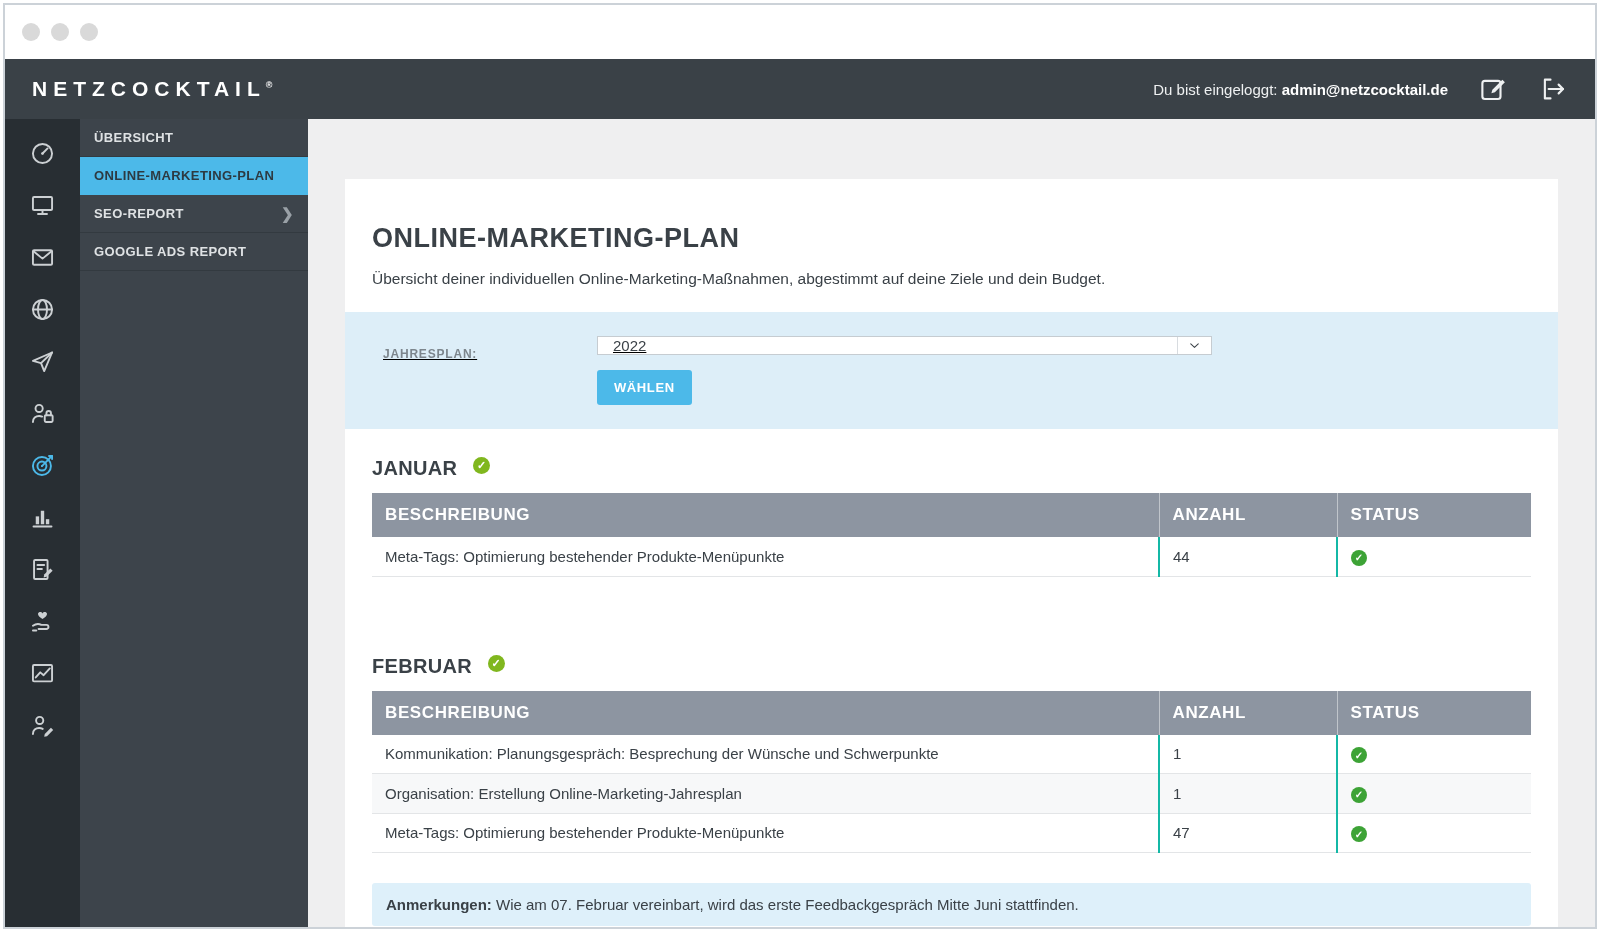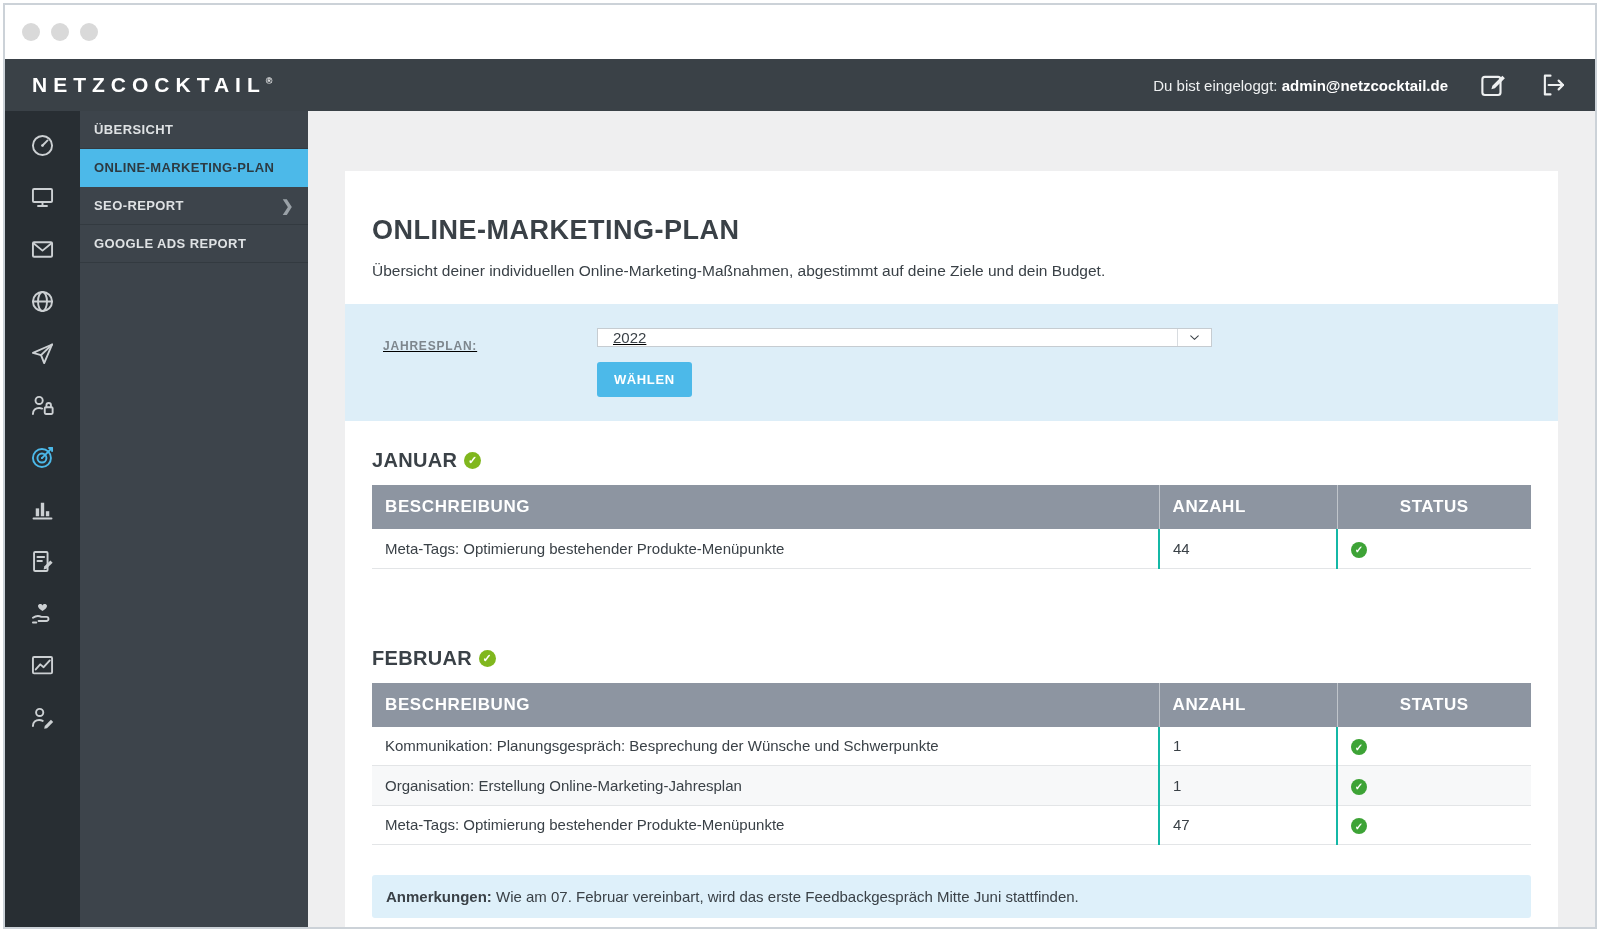--- a/index.html
+++ b/index.html
@@ -8,21 +8,21 @@
     --accent:#4cb9e9; --header:#3a4147; --rail:#282e33; --menu:#3d444b;
     --thead:#8d95a1; --panel:#ddeef8; --note:#def0fa; --badge:#80b71e; --ok:#3da336;
     --ink:#3a4147;
   }
   .frame{ position:absolute; left:3px; top:3px; width:1594px; height:926px;
           border:2px solid #ccd2d8; background:#fff; display:flex; flex-direction:column; overflow:hidden; }
   
   .titlebar{ height:54px; display:flex; align-items:center; padding-left:17px; gap:11px; background:#fff; flex:none; }
   .dot{ width:18px; height:18px; border-radius:50%; background:#d9d9d9; }
   
-  .topbar{ height:52px; flex:none; background:var(--header); display:flex; align-items:center; padding:0 27px; }
+  .topbar{ height:60px; flex:none; background:var(--header); display:flex; align-items:center; padding:0 27px; }
   .logo{ color:#fff; font-size:21px; font-weight:bold; letter-spacing:6px; white-space:nowrap; }
   .logo sup{ font-size:9px; letter-spacing:0; }
   .topbar-right{ margin-left:auto; display:flex; align-items:center; gap:30px; }
   .login-text{ color:#eef0f1; font-size:15px; }
   .login-text b{ color:#fff; }
   .topbar-icon{ width:30px; height:30px; color:#eef0f1; cursor:pointer; display:inline-flex; }
   .topbar-icon svg{ width:100%; height:100%; }
   
   .appbody{ flex:1; min-height:0; display:flex; }
   .rail{ width:75px; flex:none; background:var(--rail); padding-top:8px; }
@@ -43,27 +43,27 @@
   .filter-label{ width:214px; flex:none; padding-top:11px; font-size:12px; font-weight:bold; letter-spacing:.8px; color:#7d868d; }
   .select-box{ width:615px; height:19px; background:#fff; border:1px solid #c6ccd1; display:flex; align-items:stretch; cursor:pointer; }
   .select-value{ flex:1; display:flex; align-items:center; padding-left:15px; font-size:15px; color:var(--ink); }
   .select-caret{ width:34px; border-left:1px solid #d8dce0; display:flex; align-items:center; justify-content:center; color:var(--ink); }
   .select-caret svg{ width:15px; height:15px; }
   .btn{ margin-top:15px; display:inline-block; background:var(--accent); color:#fff; font-family:inherit; font-size:13px;
         font-weight:bold; letter-spacing:.6px; padding:10px 17px; border:none; border-radius:3px; cursor:pointer; }
   
   .month{ margin-top:28px; }
   .month + .month{ margin-top:78px; }
-  .month-head{ display:flex; align-items:center; gap:7px; font-size:20px; font-weight:bold; color:var(--ink); letter-spacing:.3px; }
+  .month-head{ display:flex; align-items:flex-start; gap:16px; font-size:20px; font-weight:bold; color:var(--ink); letter-spacing:.3px; }
   .badge{ width:17px; height:17px; border-radius:50%; background:var(--badge); color:#fff; font-size:11px; font-weight:bold;
           display:inline-flex; align-items:center; justify-content:center; }
   table{ width:100%; border-collapse:collapse; margin-top:13px; }
   th{ background:var(--thead); color:#fff; text-align:left; font-size:17px; font-weight:bold; letter-spacing:.6px;
       padding:12px 13px; border-right:1px solid rgba(255,255,255,.45); }
-  th:last-child{ border-right:none;text-align:center; }
+  th:last-child{ border-right:none; }
   th.col-count{ width:178px; } th.col-status{ width:194px; }
   td{ font-size:15px; color:var(--ink); padding:10px 13px; border-bottom:1px solid #e3e5e7; border-right:2px solid #14b8a6; background:#fff; }
   td:last-child{ border-right:none; }
   tbody tr:nth-child(even) td{ background:#f7f8f9; }
   .status-check{ width:16px; height:16px; border-radius:50%; background:var(--ok); color:#fff; font-size:10px; font-weight:bold;
                  display:inline-flex; align-items:center; justify-content:center; }
   .note{ margin-top:30px; background:var(--note); border-radius:3px; padding:13px 14px; font-size:15px; color:var(--ink); }
 </style>
 </head>
 <body>

